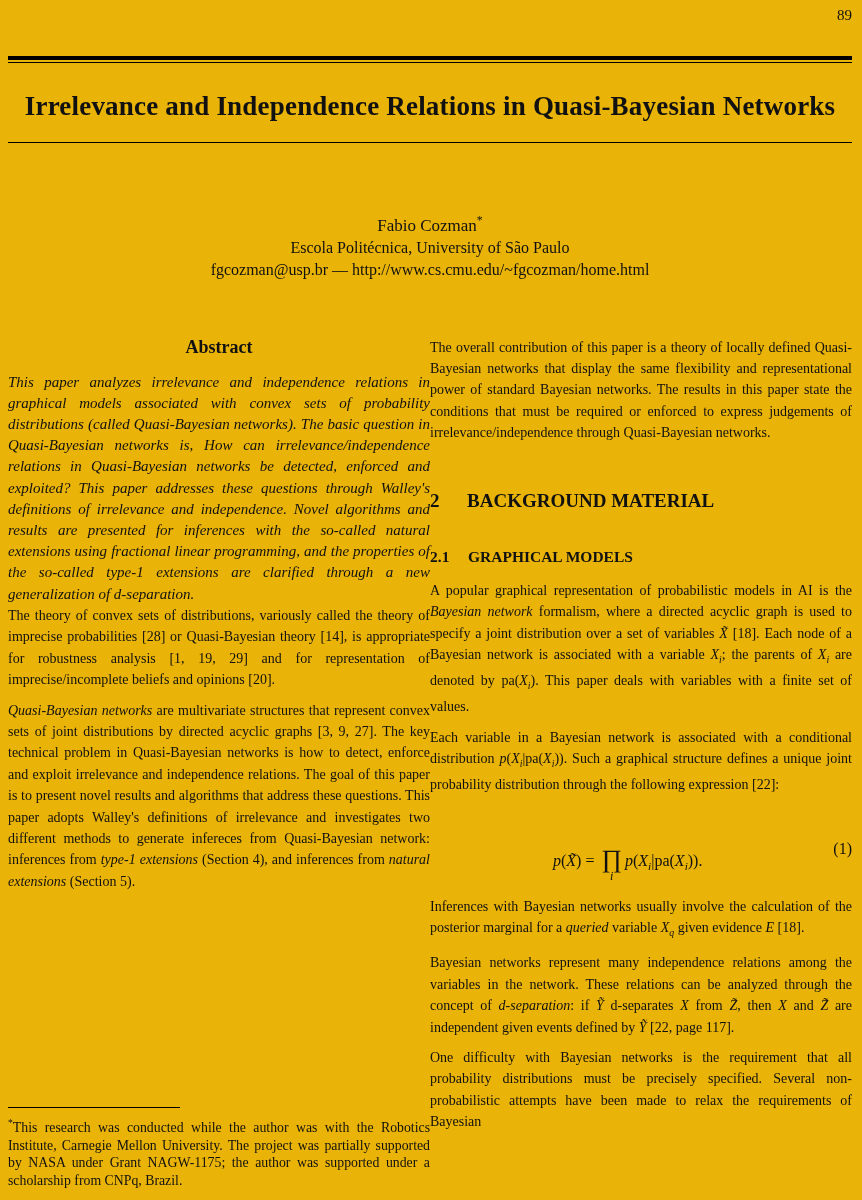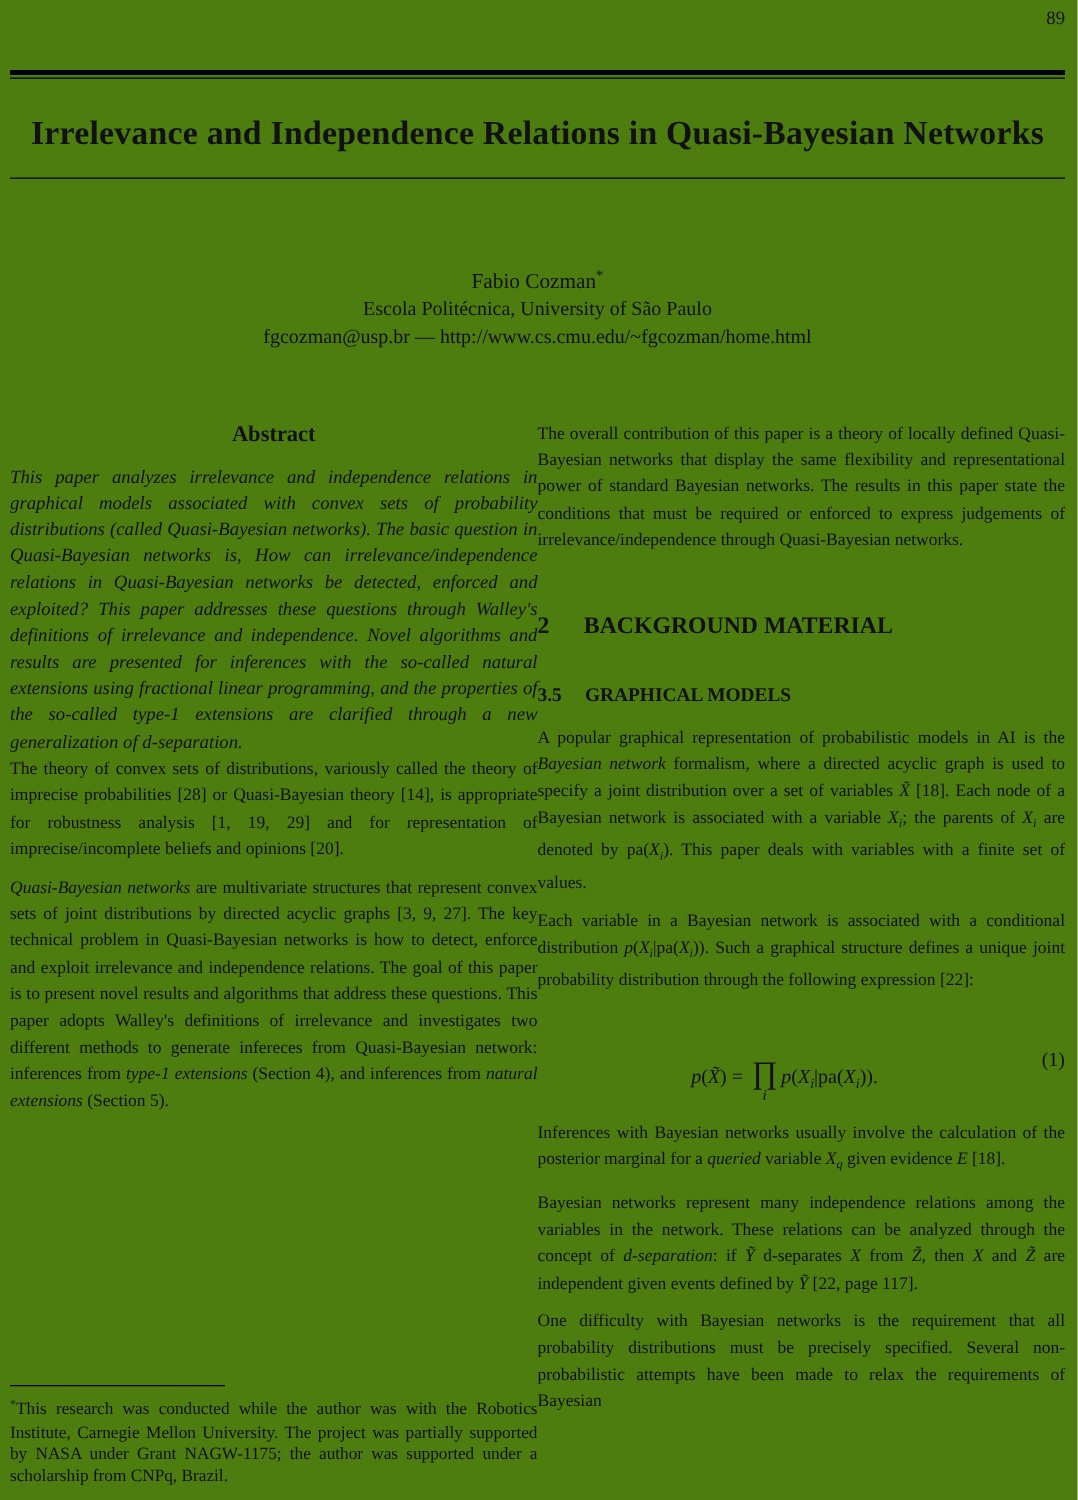--- a/index.html
+++ b/index.html
@@ -1,17 +1,17 @@
 <!DOCTYPE html>
 <html><head>
 <meta charset="utf-8">
 <style>
   html,body { margin:0; padding:0; background:#e8e8e8; }
   .page {
-    width:862px; height:1200px; margin:0 auto; background:#4d7c0f;
+    width:862px; height:1200px; margin:0 auto; background:#eab308;
     box-sizing:border-box; padding:6px 10px 10px 8px;
     font-family:"Liberation Serif","DejaVu Serif",serif; color:#111;
     display:flex; flex-direction:column; overflow:hidden;
   }
   .page-number { text-align:right; font-size:15px; line-height:18px; }
   .top-rule { margin-top:32px; border-top:4px solid #000; border-bottom:1px solid #000; height:2px; }
   .title { font-size:27px; font-weight:bold; text-align:center; margin:28px 0 0 0; letter-spacing:0.2px; }
   .title-rule { border-top:1px solid #000; margin-top:20px; }
   .author-block { text-align:center; margin-top:66px; }
   .author-name { font-size:17px; line-height:23px; }
@@ -73,21 +73,21 @@
     </div>
 
     <div class="col">
       <p class="body">The overall contribution of this paper is a theory of locally defined Quasi-Bayesian networks that display the same flexibility and representational power of standard Bayesian networks. The results in this paper state the conditions that must be required or enforced to express judgements of irrelevance/independence through Quasi-Bayesian networks.</p>
 
       <h2 class="section">
         <span class="sec-num">2</span><span>BACKGROUND MATERIAL</span>
       </h2>
 
       <h3 class="subsection">
-        <span class="sub-num">3.5</span><span>GRAPHICAL MODELS</span>
+        <span class="sub-num">2.1</span><span>GRAPHICAL MODELS</span>
       </h3>
 
       <p class="body">A popular graphical representation of probabilistic models in AI is the <i>Bayesian network</i> formalism, where a directed acyclic graph is used to specify a joint distribution over a set of variables <i>X̃</i> [18]. Each node of a Bayesian network is associated with a variable <i>X<sub>i</sub></i>; the parents of <i>X<sub>i</sub></i> are denoted by pa(<i>X<sub>i</sub></i>). This paper deals with variables with a finite set of values.</p>
       <p class="body">Each variable in a Bayesian network is associated with a conditional distribution <i>p</i>(<i>X<sub>i</sub></i>|pa(<i>X<sub>i</sub></i>)). Such a graphical structure defines a unique joint probability distribution through the following expression [22]:</p>
 
       <div class="equation">
         <span class="eq-body">
           <span><i>p</i>(<i>X̃</i>) = </span><span class="eq-prod">
               <span class="eq-prod-sym">∏</span>
               <span class="eq-prod-sub">i</span>

